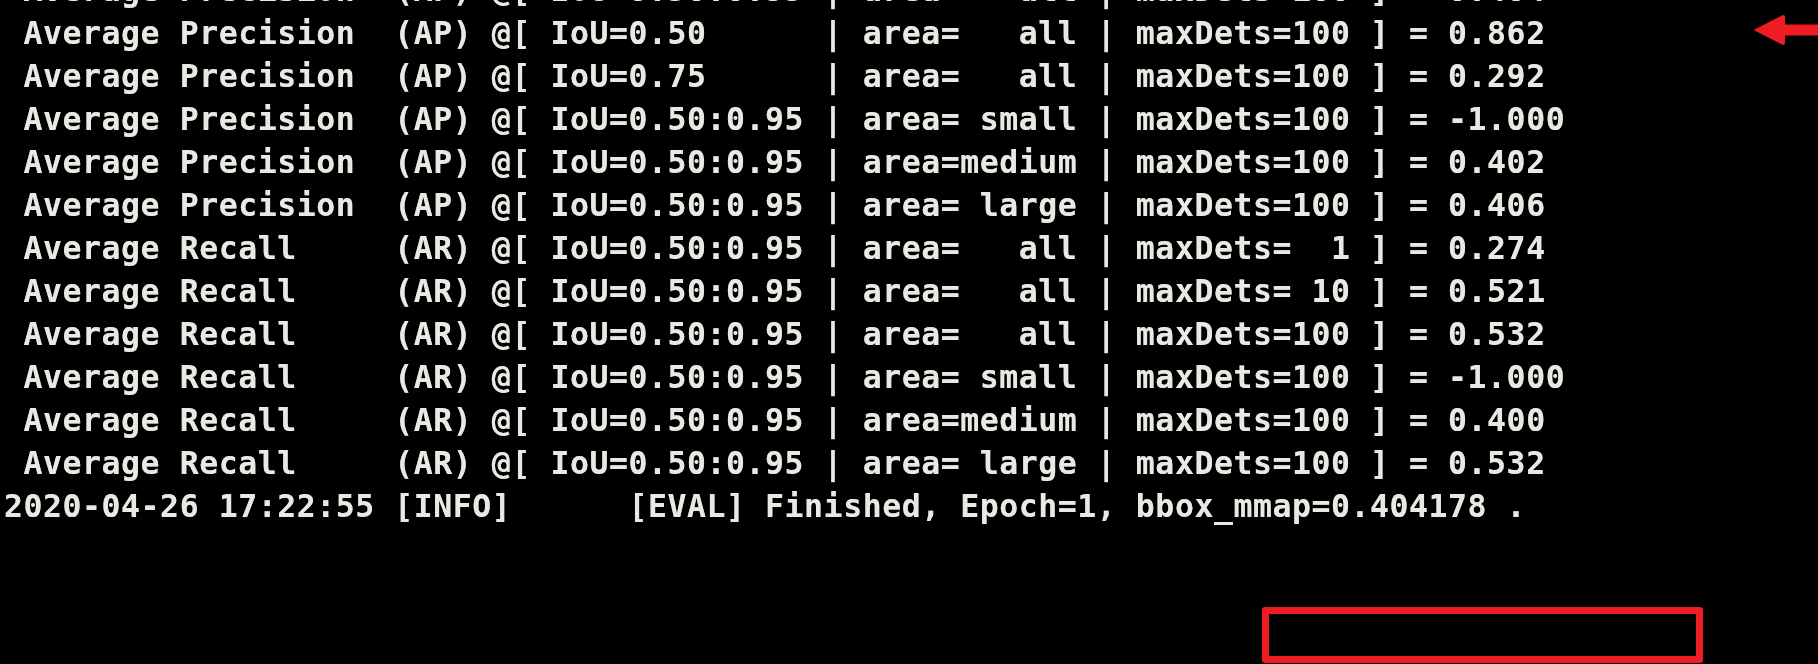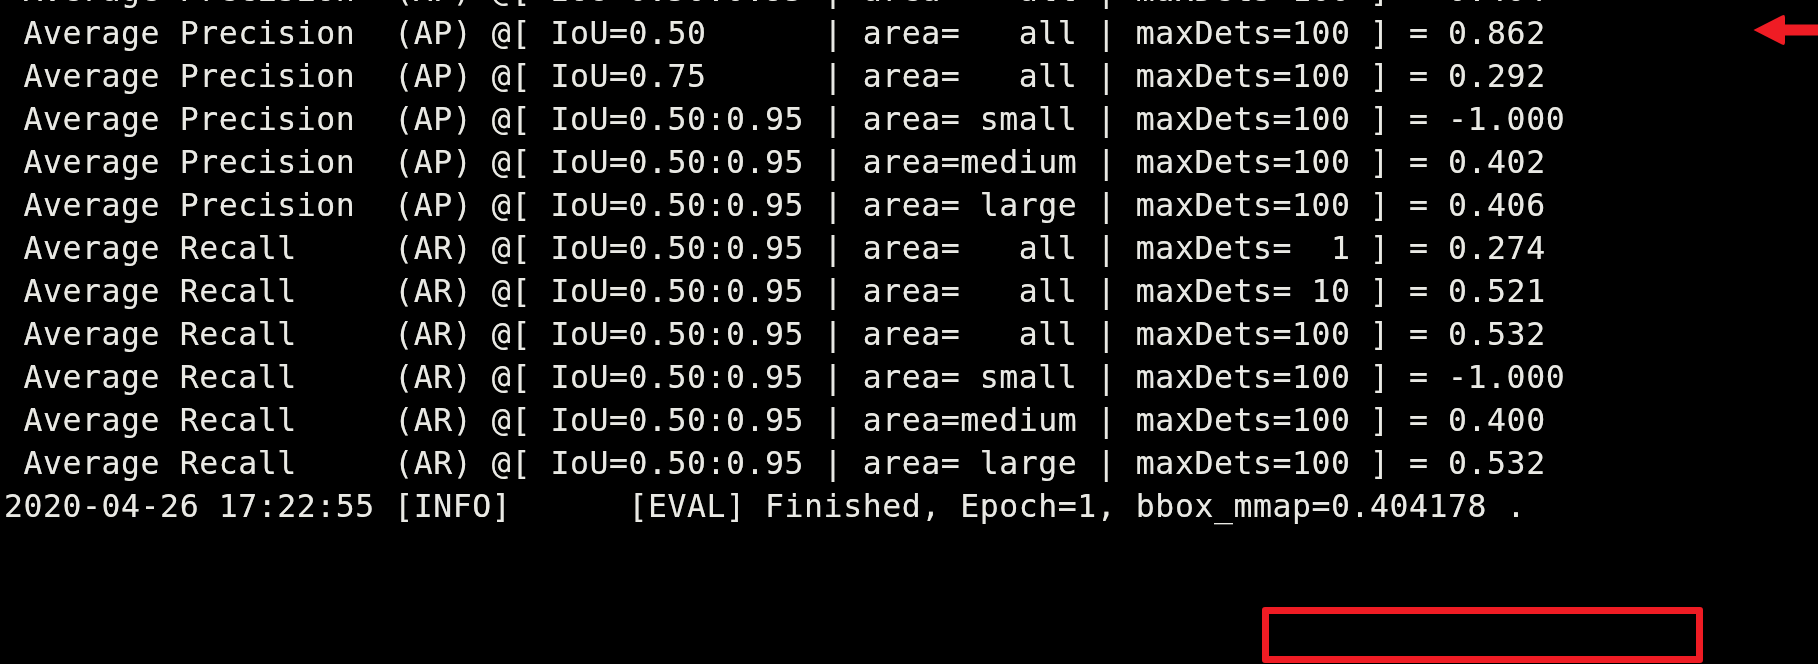--- a/index.html
+++ b/index.html
@@ -12,20 +12,21 @@
     height: 664px;
     overflow: hidden;
     font-family: "DejaVu Sans Mono", "Liberation Mono", monospace;
   }
   #terminal {
     position: relative;
     width: 1818px;
     height: 664px;
     background: #000000;
     overflow: hidden;
+    font-weight: bold;
   }
 
   
   .console-text {
     position: absolute;
     left: 4px;
     top: -31px;
     margin: 0;
     padding: 0;
     font-family: "DejaVu Sans Mono", "Liberation Mono", monospace;

